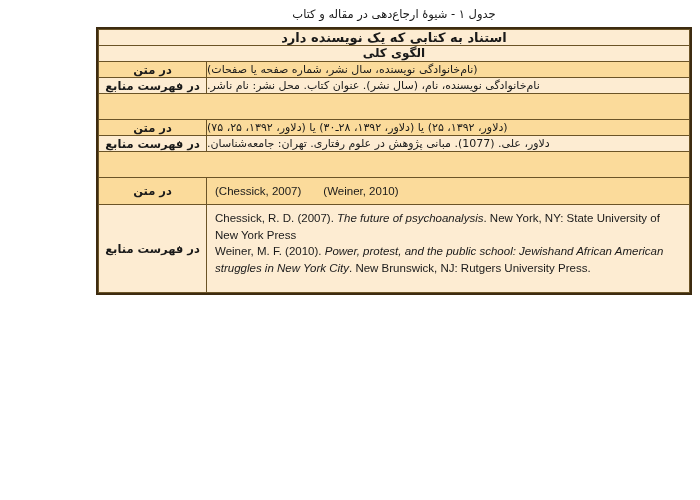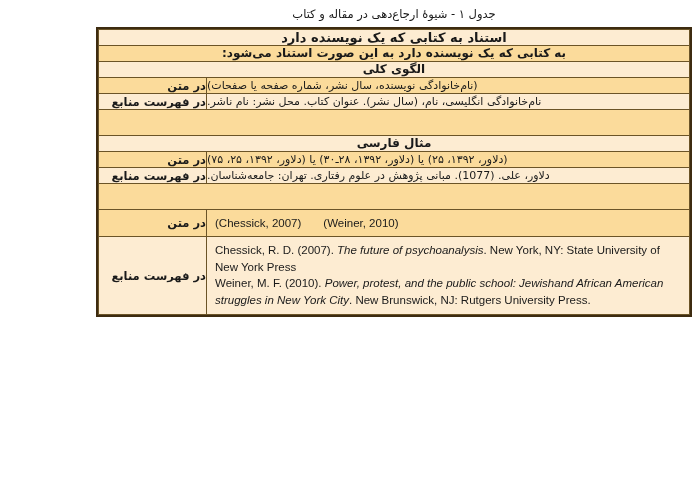--- a/index.html
+++ b/index.html
@@ -72,20 +72,21 @@
     padding: 6px 6px;
     direction: rtl;
   }
 
   .r-title td { font-size: 13px; }
   .r-subtitle td { font-size: 12px; }
   .r-section td { font-size: 12px; }
 
   .label-cell {
     width: 108px;
+    text-align: center;
     font-weight: bold;
     font-size: 11.5px;
     line-height: 14px;
     padding: 5px 3px;
     direction: rtl;
     white-space: nowrap;
   }
 
   .content-cell {
     text-align: left;
@@ -104,21 +105,21 @@
   .content-cell.ltr {
     direction: ltr;
     text-align: left;
     font-family: "Liberation Sans", sans-serif;
     font-size: 11.5px;
     line-height: 16px;
     padding: 5px 8px;
   }
   .content-cell.ltr.block {
     line-height: 16.5px;
-    padding: 5px 8px 6px 8px;
+    padding: 5px 8px 16px 8px;
     margin-top: 40px;
   }
   .ltr .it { font-style: italic; }
   .ltr .gap { display: inline-block; width: 22px; }
 
   .en-line { display: block; }
 </style>
 </head>
 <body>
 
@@ -131,43 +132,37 @@
       <colgroup>
         <col>
         <col style="width:108px">
       </colgroup>
       <tbody>
 
         <tr class="r-title">
           <td class="tone-light" colspan="2">استناد به کتابی که یک نویسنده دارد</td>
         </tr>
 
-        <tr class="r-subtitle">
-          <td class="tone-dark" colspan="2">به کتابی که یک نویسنده دارد به این صورت استناد می‌شود:</td>
-        </tr>
 
         <tr class="r-section">
           <td class="tone-light" colspan="2">الگوی کلی</td>
         </tr>
         <tr>
           <td class="content-cell tone-dark">(نام‌خانوادگی نویسنده، سال نشر، شماره صفحه یا صفحات)</td>
           <td class="label-cell tone-dark">در متن</td>
         </tr>
         <tr>
-          <td class="content-cell tone-light">نام‌خانوادگی انگلیسی، نام، (سال نشر). عنوان کتاب. محل نشر: نام ناشر.</td>
+          <td class="content-cell tone-light">نام‌خانوادگی نویسنده، نام، (سال نشر). عنوان کتاب. محل نشر: نام ناشر.</td>
           <td class="label-cell tone-light">در فهرست منابع</td>
         </tr>
 
         <tr>
           <td class="spacer-cell tone-dark" colspan="2"></td>
         </tr>
 
-        <tr class="r-section">
-          <td class="tone-light" colspan="2">مثال فارسی</td>
-        </tr>
         <tr>
           <td class="content-cell tone-dark">(دلاور، ۱۳۹۲، ۲۵) یا (دلاور، ۱۳۹۲، ۲۸ـ۳۰) یا (دلاور، ۱۳۹۲، ۲۵، ۷۵)</td>
           <td class="label-cell tone-dark">در متن</td>
         </tr>
         <tr>
           <td class="content-cell tone-light">دلاور، علی. (1077). مبانی پژوهش در علوم رفتاری. تهران: جامعه‌شناسان.</td>
           <td class="label-cell tone-light">در فهرست منابع</td>
         </tr>
 
         <tr>

